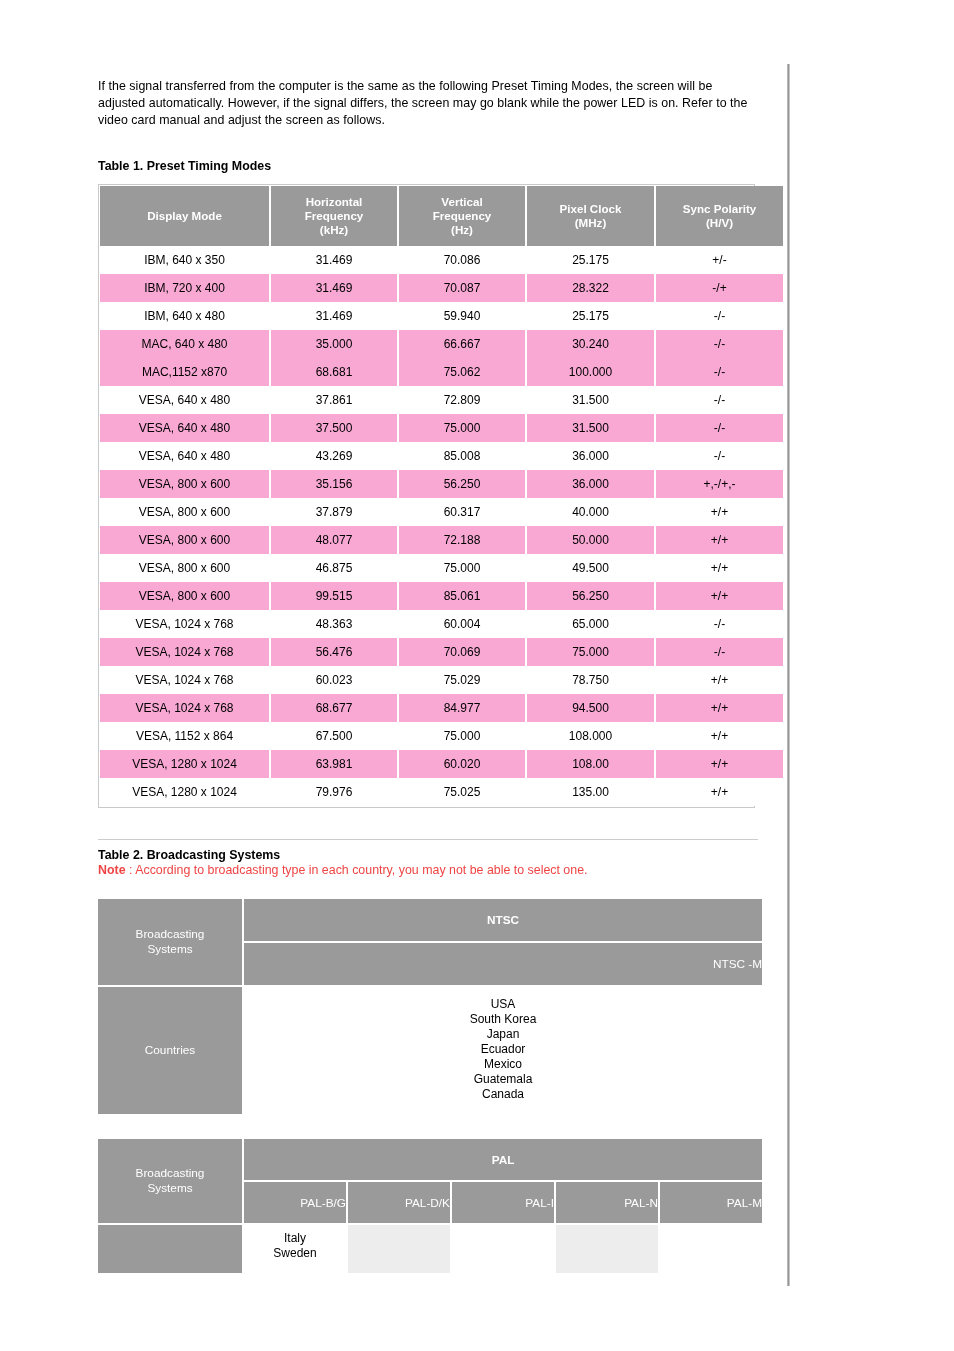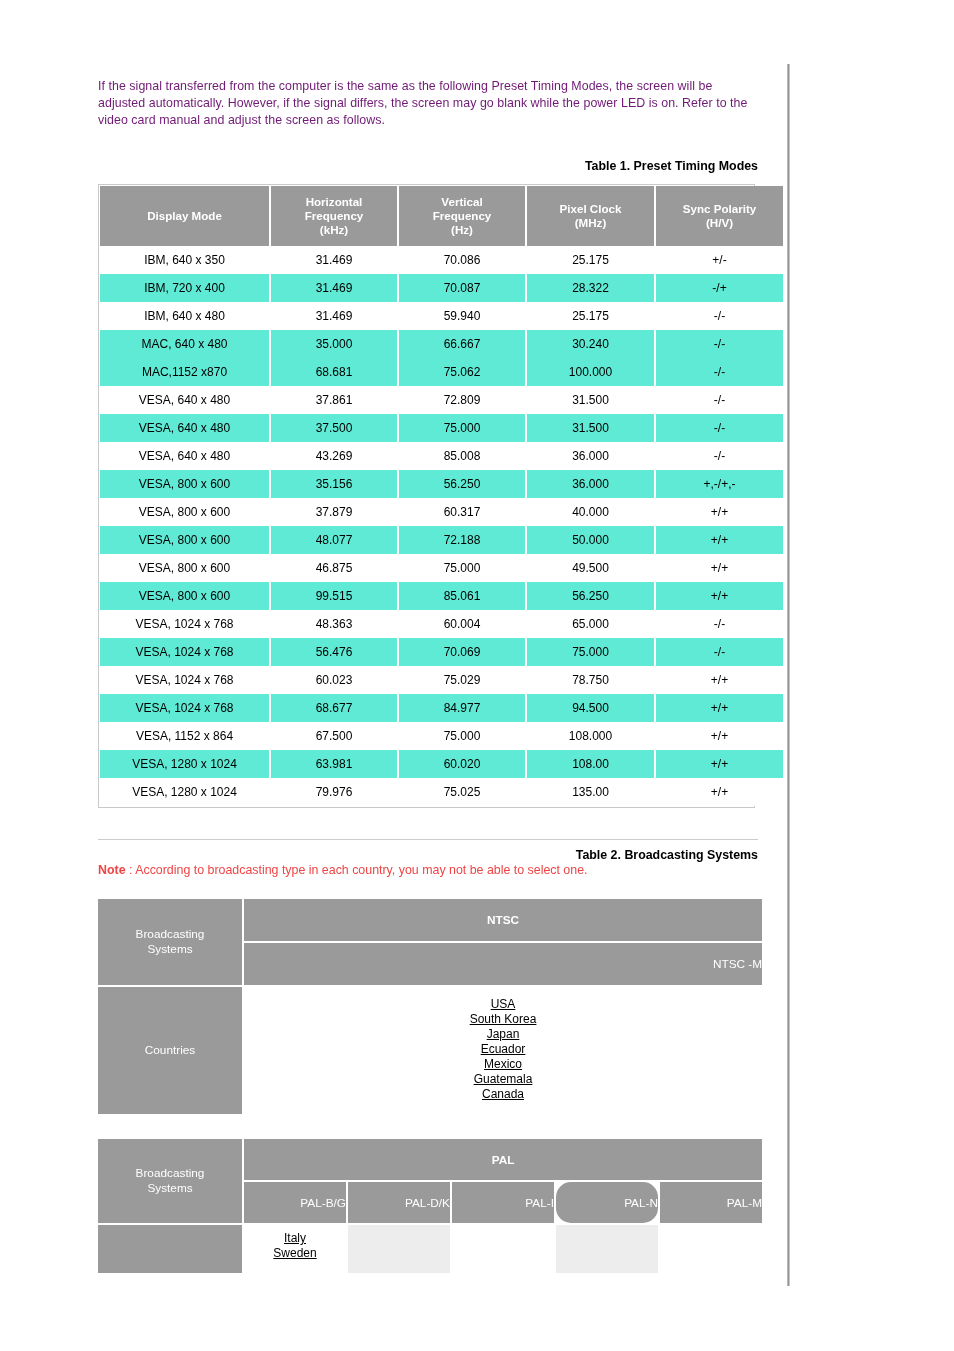--- a/index.html
+++ b/index.html
@@ -32,30 +32,29 @@
     left: 98px;
     top: 78px;
     width: 660px;
   }
 
   .intro {
     font-size: 12.4px;
     line-height: 17px;
     letter-spacing: 0.05px;
     margin: 0 0 0 0;
-    color: #701a75;
+    color: #000000;
   }
 
   .table-caption {
     font-size: 12.4px;
     font-weight: bold;
     margin: 0;
     padding: 0;
     color: #000;
-    text-align: right;
   }
 
   .note-line {
     font-size: 12.4px;
     line-height: 16px;
     margin: 0;
     color: #ef4444;
   }
   .note-line b { font-weight: bold; }
 
@@ -87,21 +86,21 @@
   table.t1 th:last-child { border-right: none; }
   table.t1 td {
     font-size: 12px;
     text-align: center;
     padding: 7px 2px 7px 2px;
     color: #000;
     border-right: 2px solid #ffffff;
   }
   table.t1 td:last-child { border-right: none; }
   table.t1 tbody tr.odd td { background: #ffffff; margin-left: 35px; }
-  table.t1 tbody tr.even td { background: #5eead4; margin-top: 40px; }
+  table.t1 tbody tr.even td { background: #f9a8d4; margin-top: 40px; }
   table.t1 tbody tr.odd td { border-right-color: #ffffff; }
 
   
   #divider {
     margin-top: 31px;
     height: 1px;
     background: #cccccc;
     width: 660px;
   }
 
@@ -137,21 +136,20 @@
   table.t2 td.subname {
     font-weight: normal;
     text-align: right;
   }
   table.t2 td.body {
     background: #ffffff;
     color: #000000;
     font-size: 12px;
     line-height: 15px;
     padding: 10px 0 12px 0;
-    text-decoration: underline;
   }
   table.t2 td.bodyalt {
     background: #ededed;
     color: #000000;
     font-size: 12px;
     line-height: 15px;
   }
   table.t2 td.blank { background: #9a9a9a; }
 </style>
 </head>
@@ -397,21 +395,21 @@
         <td class="lbl" rowspan="2" style="height:82px">
           <div>Broadcasting</div>
           <div>Systems</div>
         </td>
         <td class="sysname" colspan="5" style="height:41px">PAL</td>
       </tr>
       <tr id="pal-variant-row">
           <td class="subname" style="height: 41px;">PAL-B/G</td>
           <td class="subname" style="height: 41px;">PAL-D/K</td>
           <td class="subname" style="height: 41px;">PAL-I</td>
-          <td class="subname" style="height: 41px; border-radius: 15px;">PAL-N</td>
+          <td class="subname" style="height: 41px;">PAL-N</td>
           <td class="subname" style="height: 41px;">PAL-M</td>
         </tr>
       <tr id="pal-countries-row">
         <td class="blank" style="height:48px"></td>
       <td class="body" style="padding: 6px 0px 0px; vertical-align: top;">
             <div>Italy</div>
             <div>Sweden</div>
           </td>
           <td class="bodyalt" style="padding: 6px 0px 0px; vertical-align: top;"></td>
           <td class="body" style="padding: 6px 0px 0px; vertical-align: top;"></td>

